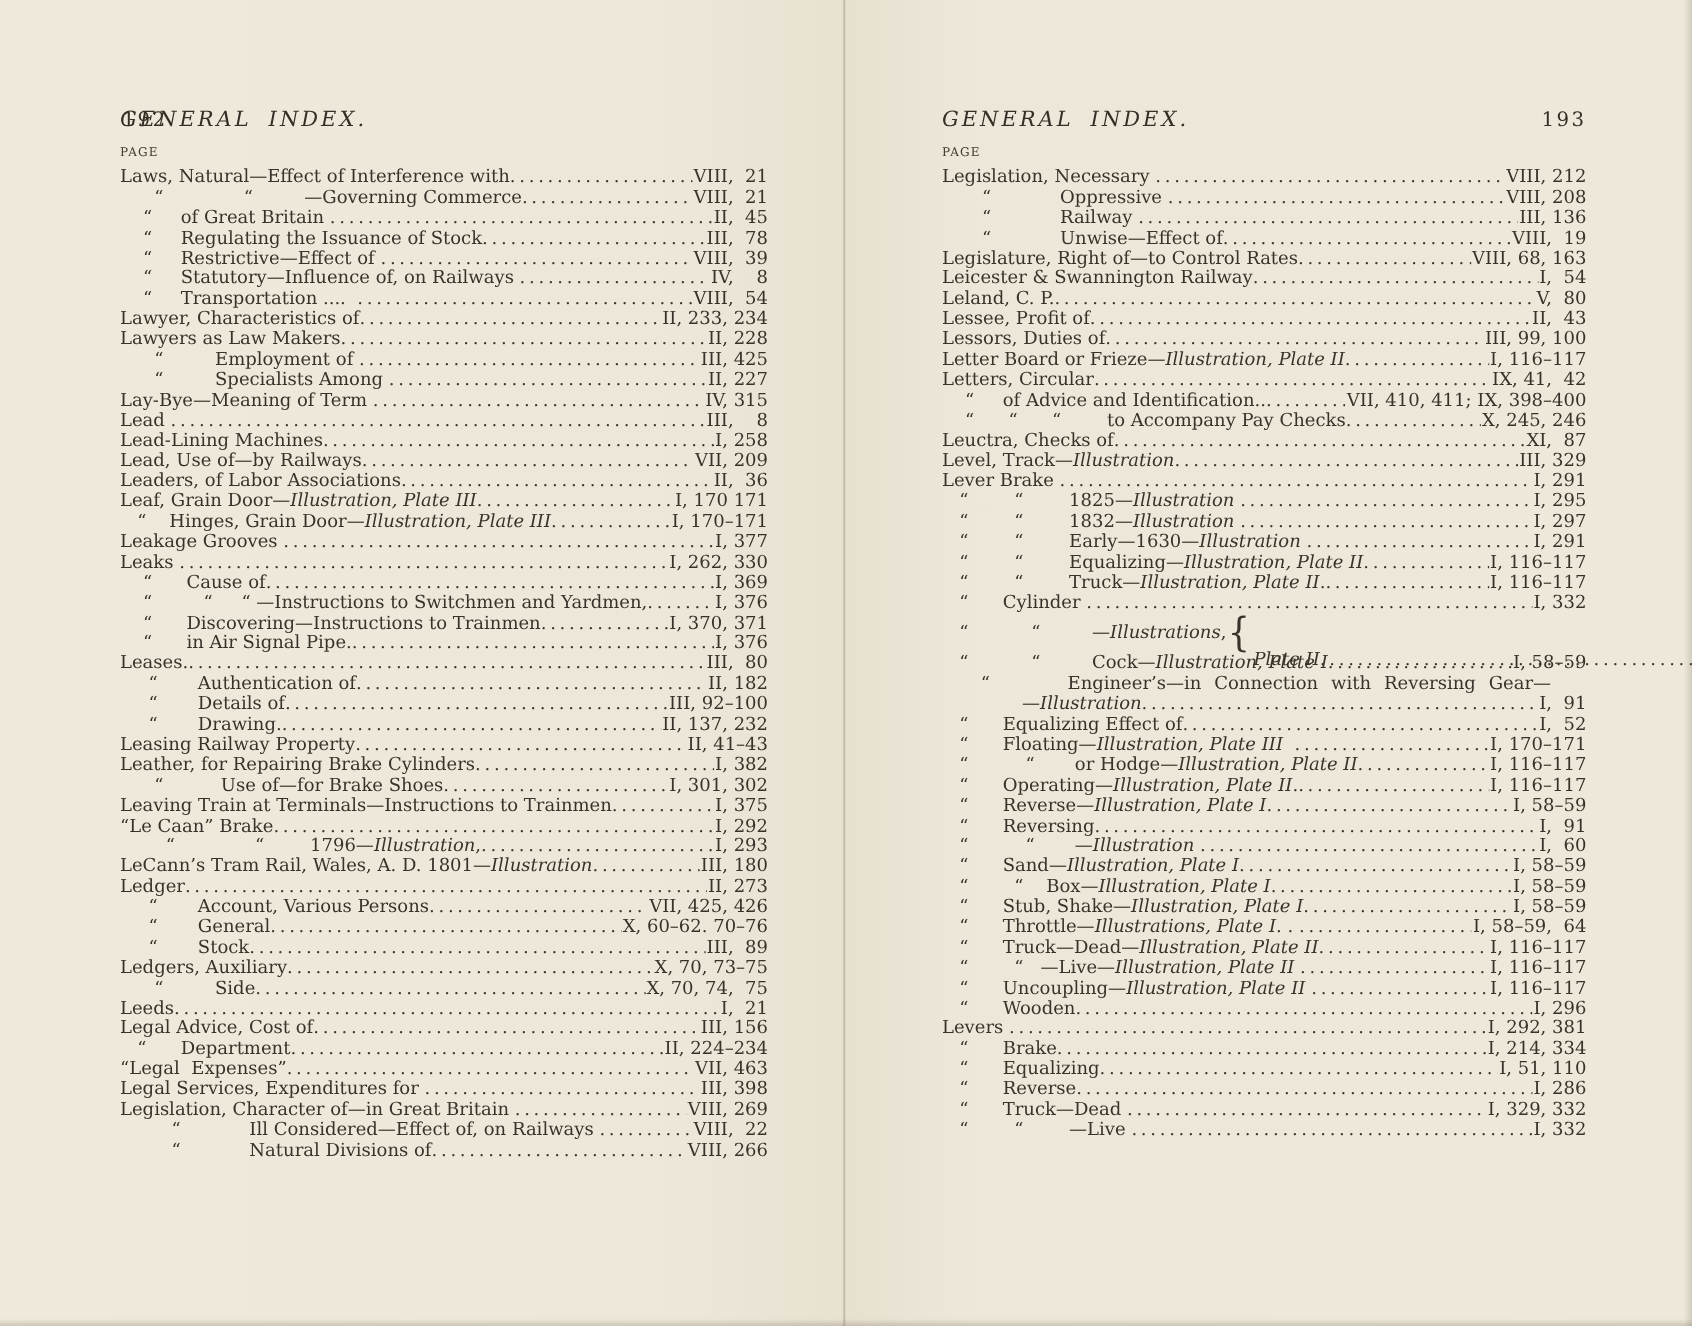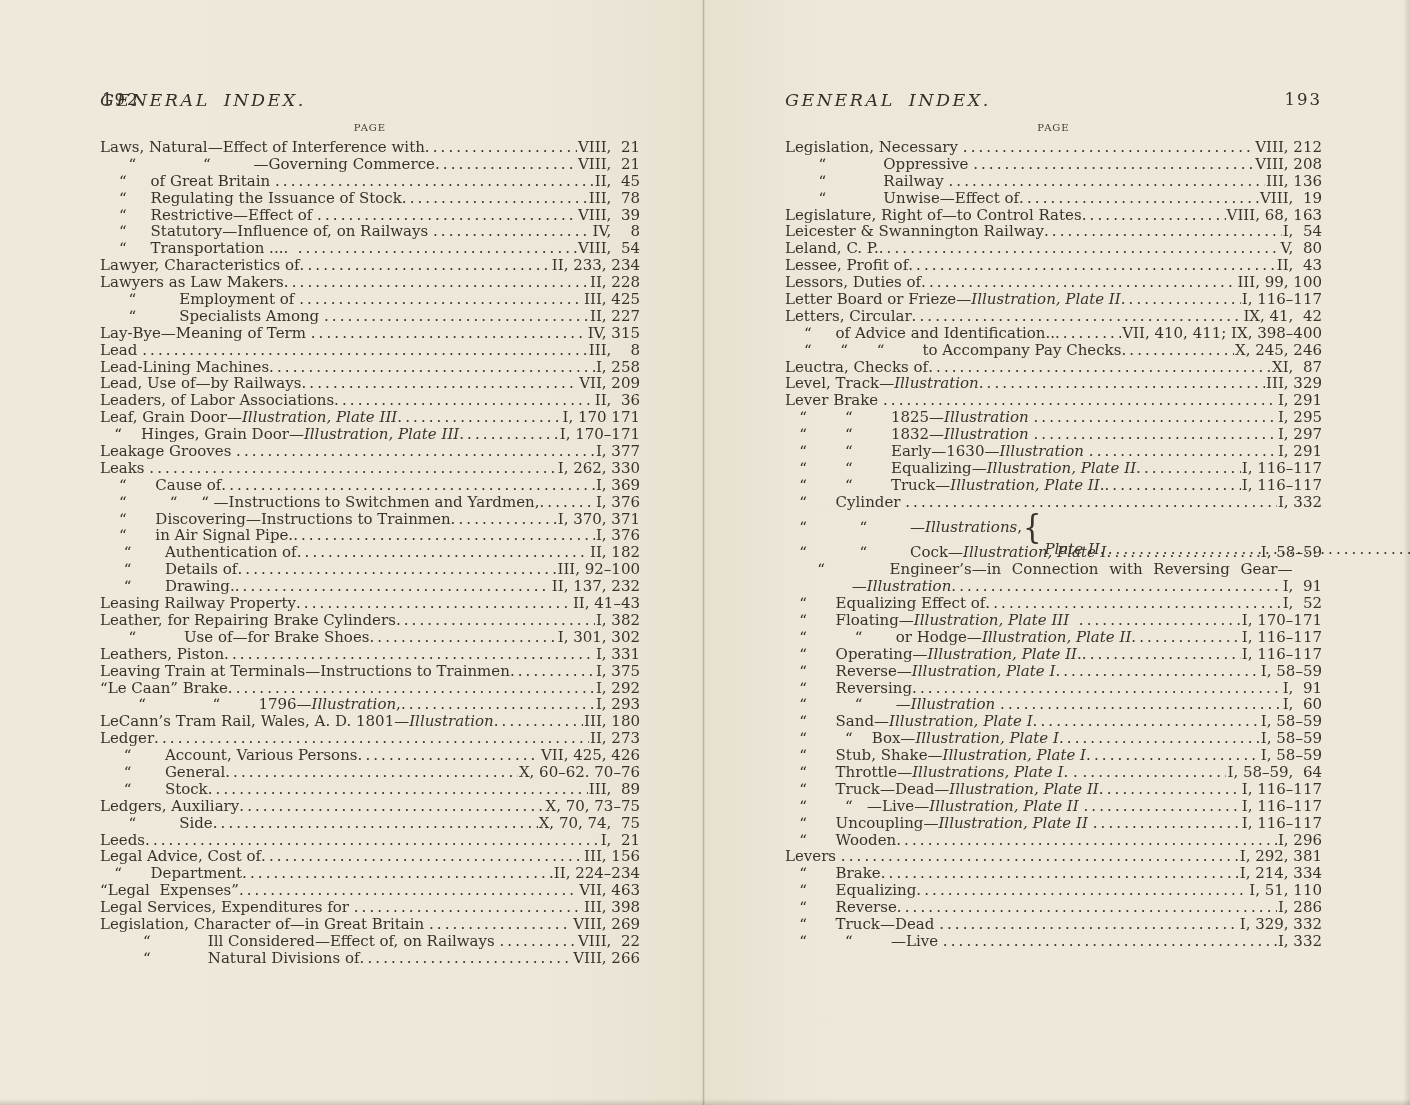--- a/index.html
+++ b/index.html
@@ -23,21 +23,21 @@
   .page.right .col{left:80px;width:537px;}
   .page-header{position:relative;height:22px;margin-top:90px;}
   .running-title{
     text-align:left;font-style:italic;font-size:17.5px;
     letter-spacing:2.5px;word-spacing:6px;color:#352e26;
   }
   .folio{position:absolute;top:0;font-size:16.5px;letter-spacing:2px;color:#352e26;}
   .page.left  .folio{left:2px;}
   .page.right .folio{right:0;}
   .page-word{
-    text-align:center;font-size:10px;letter-spacing:1px;
+    text-align:left;font-size:10px;letter-spacing:1px;
     margin-top:10px;line-height:12px;color:#413a30;
   }
   .entries{margin-top:5px;}
   .entry{
     display:flex;align-items:baseline;
     font-size:15px;line-height:16.9px;height:16.9px;
   }
   .label{white-space:pre;flex:0 0 auto;}
   .it{font-style:italic;}
   .leader{flex:1 1 0;min-width:0;overflow:hidden;white-space:nowrap;}
@@ -182,20 +182,25 @@
             <span class="label">    “      Discovering—Instructions to Trainmen</span>
             <span class="leader"></span>
             <span class="ref">I, 370, 371</span>
           </div>
           <div class="entry">
             <span class="label">    “      in Air Signal Pipe.</span>
             <span class="leader"></span>
             <span class="ref">I, 376</span>
           </div>
           <div class="entry">
+            <span class="label">Leases.</span>
+            <span class="leader"></span>
+            <span class="ref">III,  80</span>
+          </div>
+          <div class="entry">
             <span class="label">     “       Authentication of</span>
             <span class="leader"></span>
             <span class="ref">II, 182</span>
           </div>
           <div class="entry">
             <span class="label">     “       Details of</span>
             <span class="leader"></span>
             <span class="ref">III, 92–100</span>
           </div>
           <div class="entry">
@@ -210,25 +215,20 @@
           </div>
           <div class="entry">
             <span class="label">Leather, for Repairing Brake Cylinders</span>
             <span class="leader"></span>
             <span class="ref">I, 382</span>
           </div>
           <div class="entry">
             <span class="label">      “          Use of—for Brake Shoes</span>
             <span class="leader"></span>
             <span class="ref">I, 301, 302</span>
-          </div>
-          <div class="entry">
-            <span class="label">Leathers, Piston</span>
-            <span class="leader"></span>
-            <span class="ref">I, 331</span>
           </div>
           <div class="entry">
             <span class="label">Leaving Train at Terminals—Instructions to Trainmen</span>
             <span class="leader"></span>
             <span class="ref">I, 375</span>
           </div>
           <div class="entry">
             <span class="label">“Le Caan” Brake</span>
             <span class="leader"></span>
             <span class="ref">I, 292</span>

